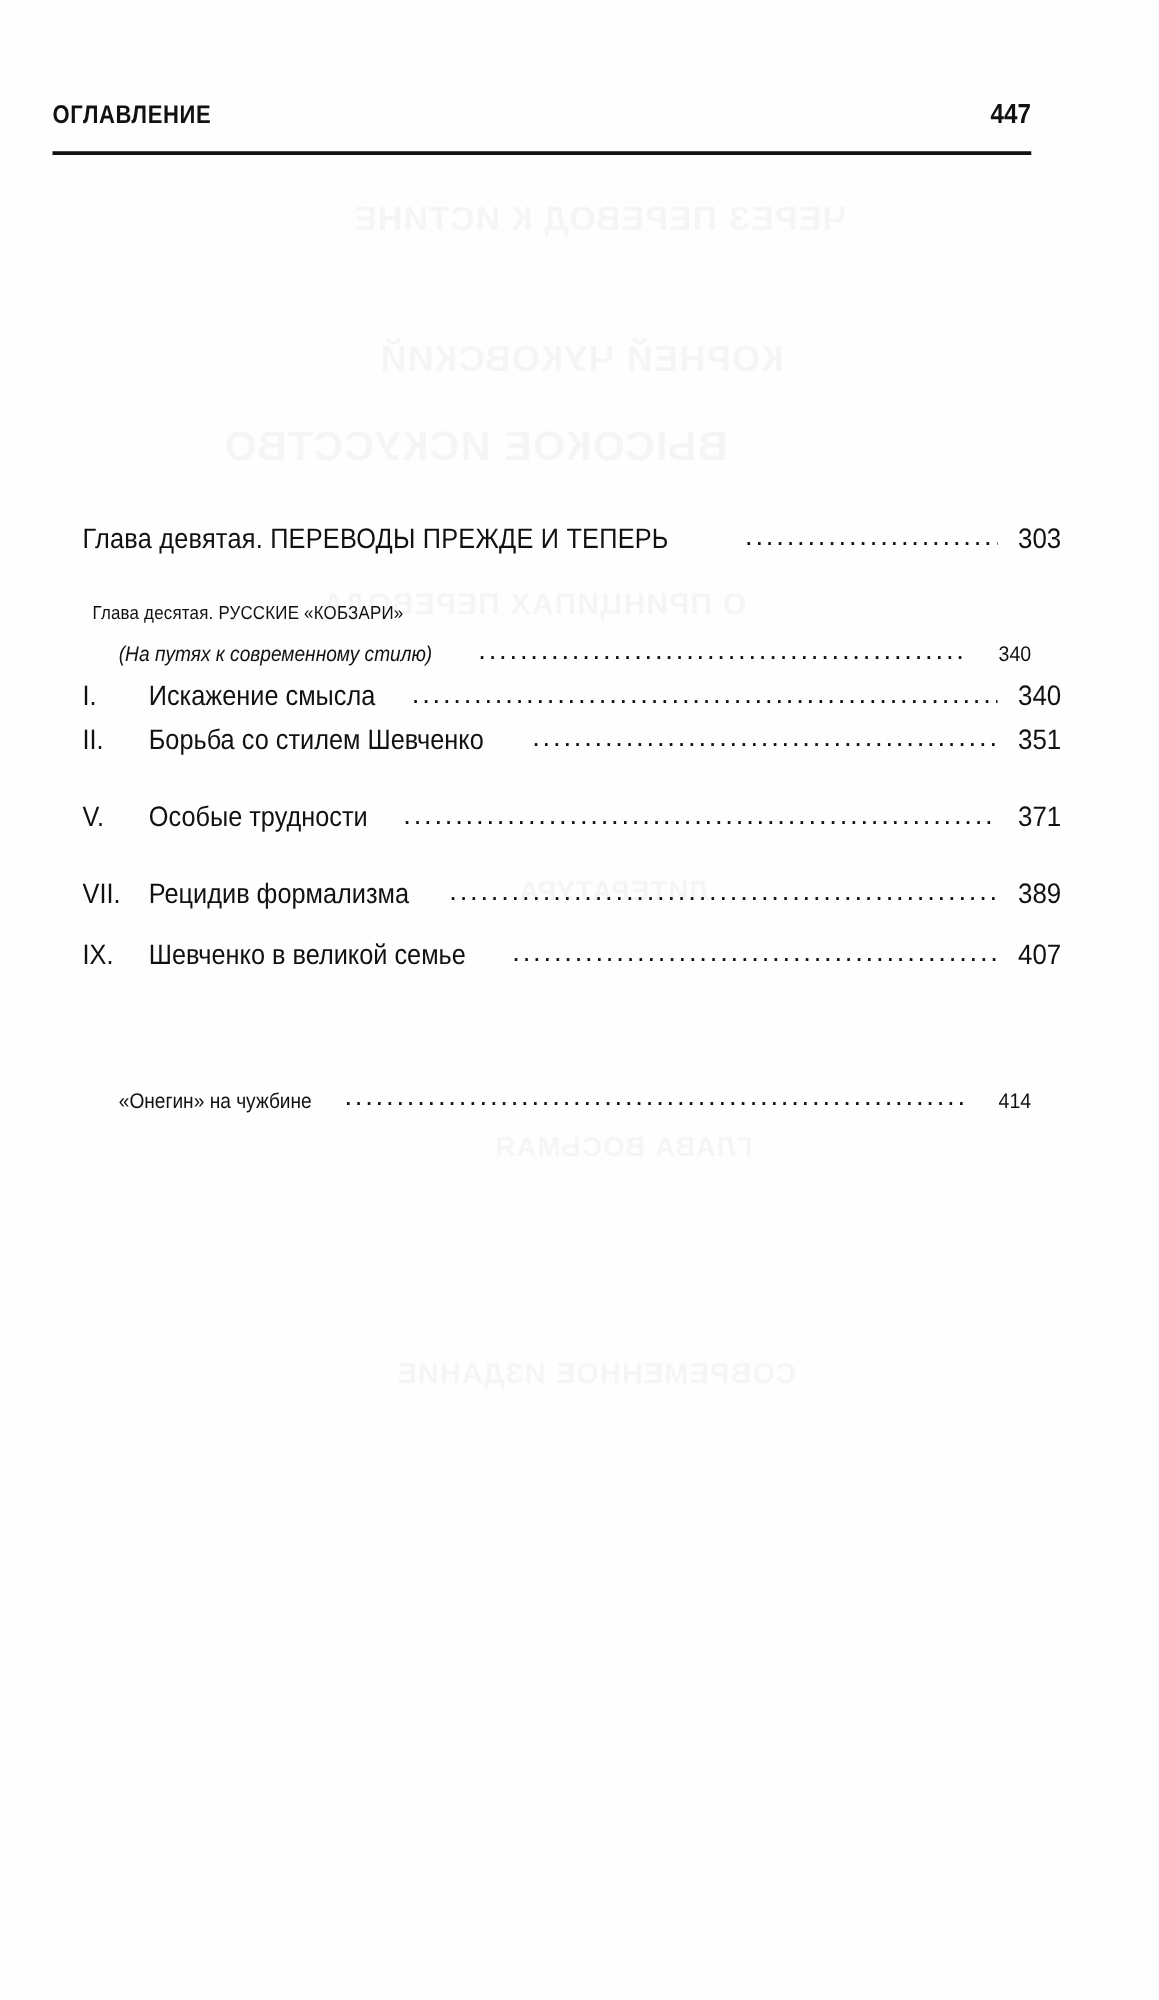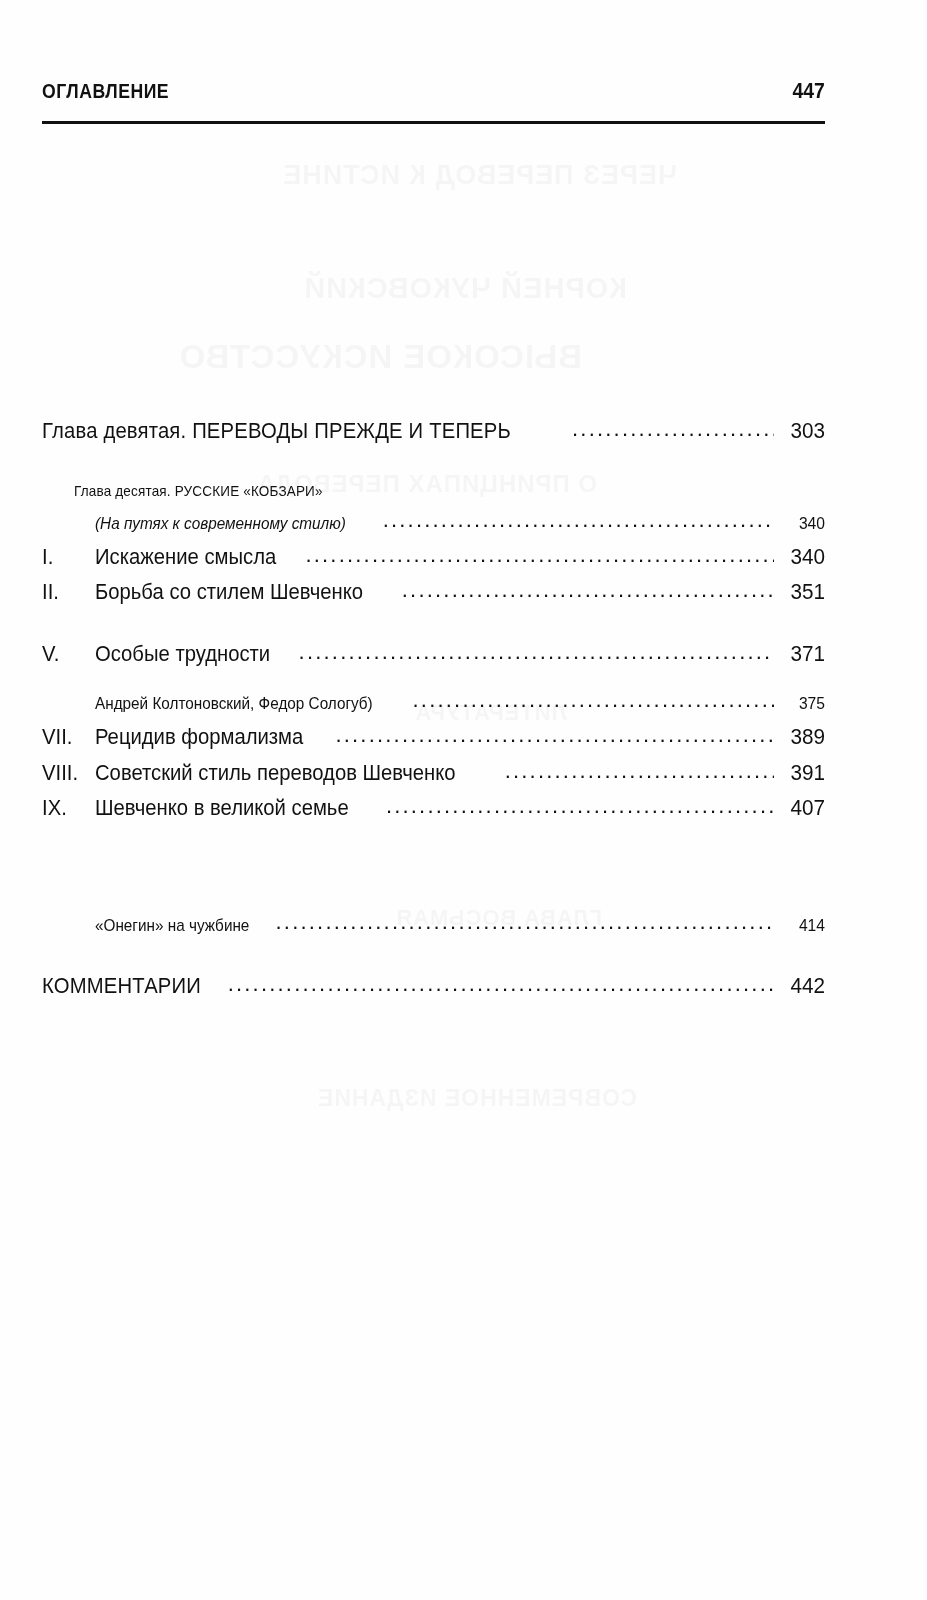--- a/index.html
+++ b/index.html
@@ -91,20 +91,21 @@
     width: 783px;
   }
 
   .row {
     display: flex;
     align-items: baseline;
     width: 100%;
     font-size: 22.5px;
     line-height: 1.0;
     white-space: nowrap;
+    margin-left: 24px;
   }
   .row .num {
     flex: 0 0 auto;
     width: 53px;
     transform: scaleX(0.9);
     transform-origin: left center;
   }
   .row .num.wide { width: 53px; }
   .row .txt {
     flex: 0 0 auto;
@@ -264,41 +265,30 @@
 
       <div class="row">
         <span class="num">V.</span>
         <span class="txt">Особые трудности</span>
         <span class="leader"></span>
         <span class="folio">371</span>
       </div>
       <div class="linegap"></div>
 
       <div class="linegap"></div>
-      <div class="cont-line">
-        <span class="txt">Андрей Колтоновский, Федор Сологуб)</span>
-        <span class="leader"></span>
-        <span class="folio">375</span>
-      </div>
       <div class="linegap"></div>
 
       <div class="row">
         <span class="num">VII.</span>
         <span class="txt">Рецидив формализма</span>
         <span class="leader"></span>
         <span class="folio">389</span>
       </div>
       <div class="linegap"></div>
 
-      <div class="row">
-        <span class="num wide">VIII.</span>
-        <span class="txt">Советский стиль переводов Шевченко</span>
-        <span class="leader"></span>
-        <span class="folio">391</span>
-      </div>
       <div class="linegap"></div>
 
       <div class="row">
         <span class="num">IX.</span>
         <span class="txt">Шевченко в великой семье</span>
         <span class="leader"></span>
         <span class="folio">407</span>
       </div>
 
       <div class="spacer-lg"></div>
@@ -308,21 +298,16 @@
 
       <div class="linegap"></div>
       <div class="cont-line">
         <span class="txt">«Онегин» на чужбине</span>
         <span class="leader"></span>
         <span class="folio">414</span>
       </div>
 
       <div class="spacer-lg"></div>
 
-      <div class="row chap">
-        <span class="txt caps">КОММЕНТАРИИ</span>
-        <span class="leader"></span>
-        <span class="folio">442</span>
-      </div>
 
     </div>
   </div>
 </div>
 
 </body></html>

